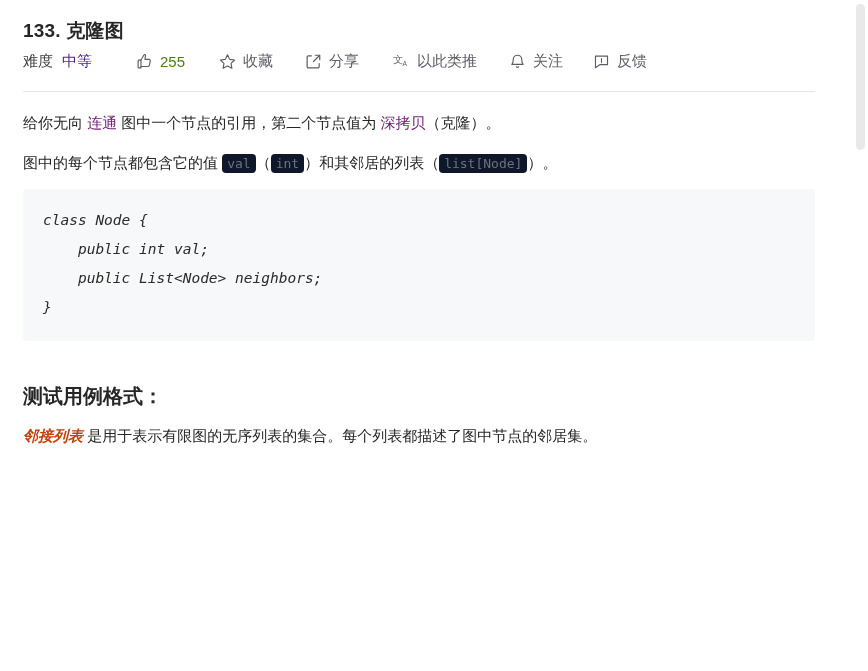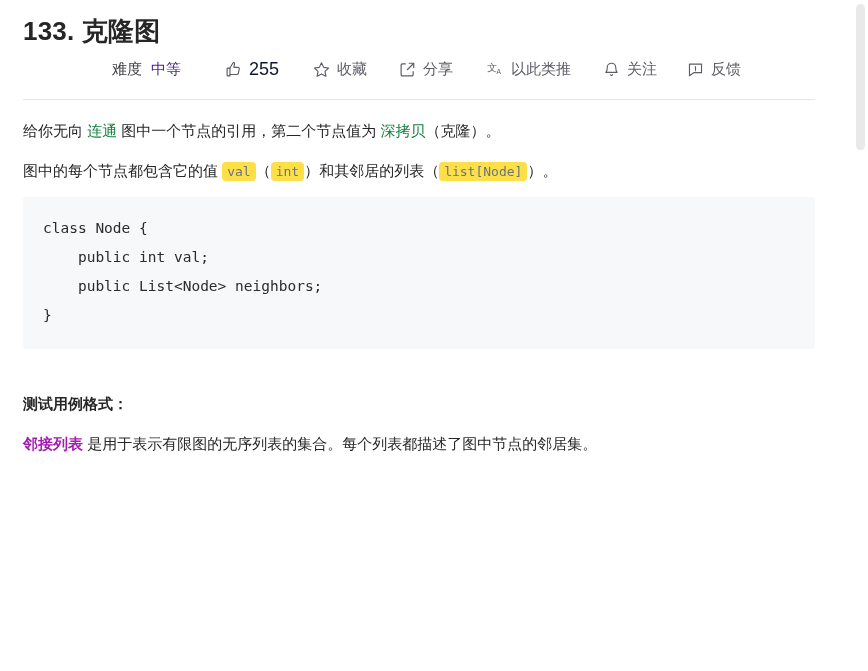--- a/index.html
+++ b/index.html
@@ -22,36 +22,35 @@
     height: 671px;
     box-sizing: border-box;
     padding: 0 38px 0 23px;
   }
 
   
   .title-row {
     padding-top: 18px;
   }
   .problem-title {
-    font-size: 26px;
+    font-size: 19px;
     font-weight: bold;
     color: #262626;
     line-height: 26px;
     letter-spacing: 0.2px;
   }
 
   
   .meta-row {
     display: flex;
     align-items: center;
-    margin-top: 12px;
+    margin-top: 4px;
     font-size: 15px;
     color: #3c3c4399;
     height: 26px;
-    justify-content: center;
   }
   .meta-item {
     display: flex;
     align-items: center;
     color: #5c5c66;
     white-space: nowrap;
   }
   .difficulty-label { color: #3f3f44; margin-right: 9px; }
   .difficulty-value { color: #4c1d95; }
 
@@ -67,21 +66,21 @@
     align-items: center;
     justify-content: center;
     width: 17px;
     height: 17px;
     margin-right: 7px;
     color: #5c5c66;
     flex: none;
   }
   .ico svg { display:block; }
 
-  .count { color: #0f172a; font-size: 18px; }
+  .count { color: #4d7c0f; font-size: 15px; }
 
   
   .divider {
     height: 1px;
     background: #e5e5e5;
     margin: 17px 15px 0 0;
   }
 
   
   .content {
@@ -89,53 +88,54 @@
     font-size: 15px;
     line-height: 29px;
     color: #262626;
   }
   .content p {
     margin: 0 0 10px 0;
   }
   .p-desc1 { margin-bottom: 11px !important; }
 
   .lnk {
-    color: #15803d;
+    color: #701a75;
     text-decoration: none;
   }
-  .bold { font-weight: bold; color: #a21caf; }
+  .bold { font-weight: bold; color: #c2410c; font-style: italic; }
 
   code.inline {
     font-family: "DejaVu Sans Mono", "Liberation Mono", monospace;
-    background: #fde047;
+    background: #0f172a;
     color: #6b7280;
     font-size: 13px;
     padding: 2px 5px;
     border-radius: 4px;
     white-space: pre;
   }
 
   
   .codeblock {
     background: #f7f8f9;
     border-radius: 3px;
     margin: 11px 15px 0 0;
     padding: 17px 20px 19px 20px;
+    font-style: italic;
   }
   .codeblock pre {
     margin: 0;
     font-family: "DejaVu Sans Mono", "Liberation Mono", monospace;
     font-size: 14.5px;
     line-height: 29px;
     color: #2b2b2b;
     white-space: pre;
   }
 
   .section-head {
-    font-size: 15px;
+    font-size: 20px;
     font-weight: bold;
     color: #262626;
     margin: 0 0 11px 0;
     line-height: 28px;
   }
   .spacer-after-code { height: 41px; }
 
   
   .scrollbar-track {
     position: absolute;

